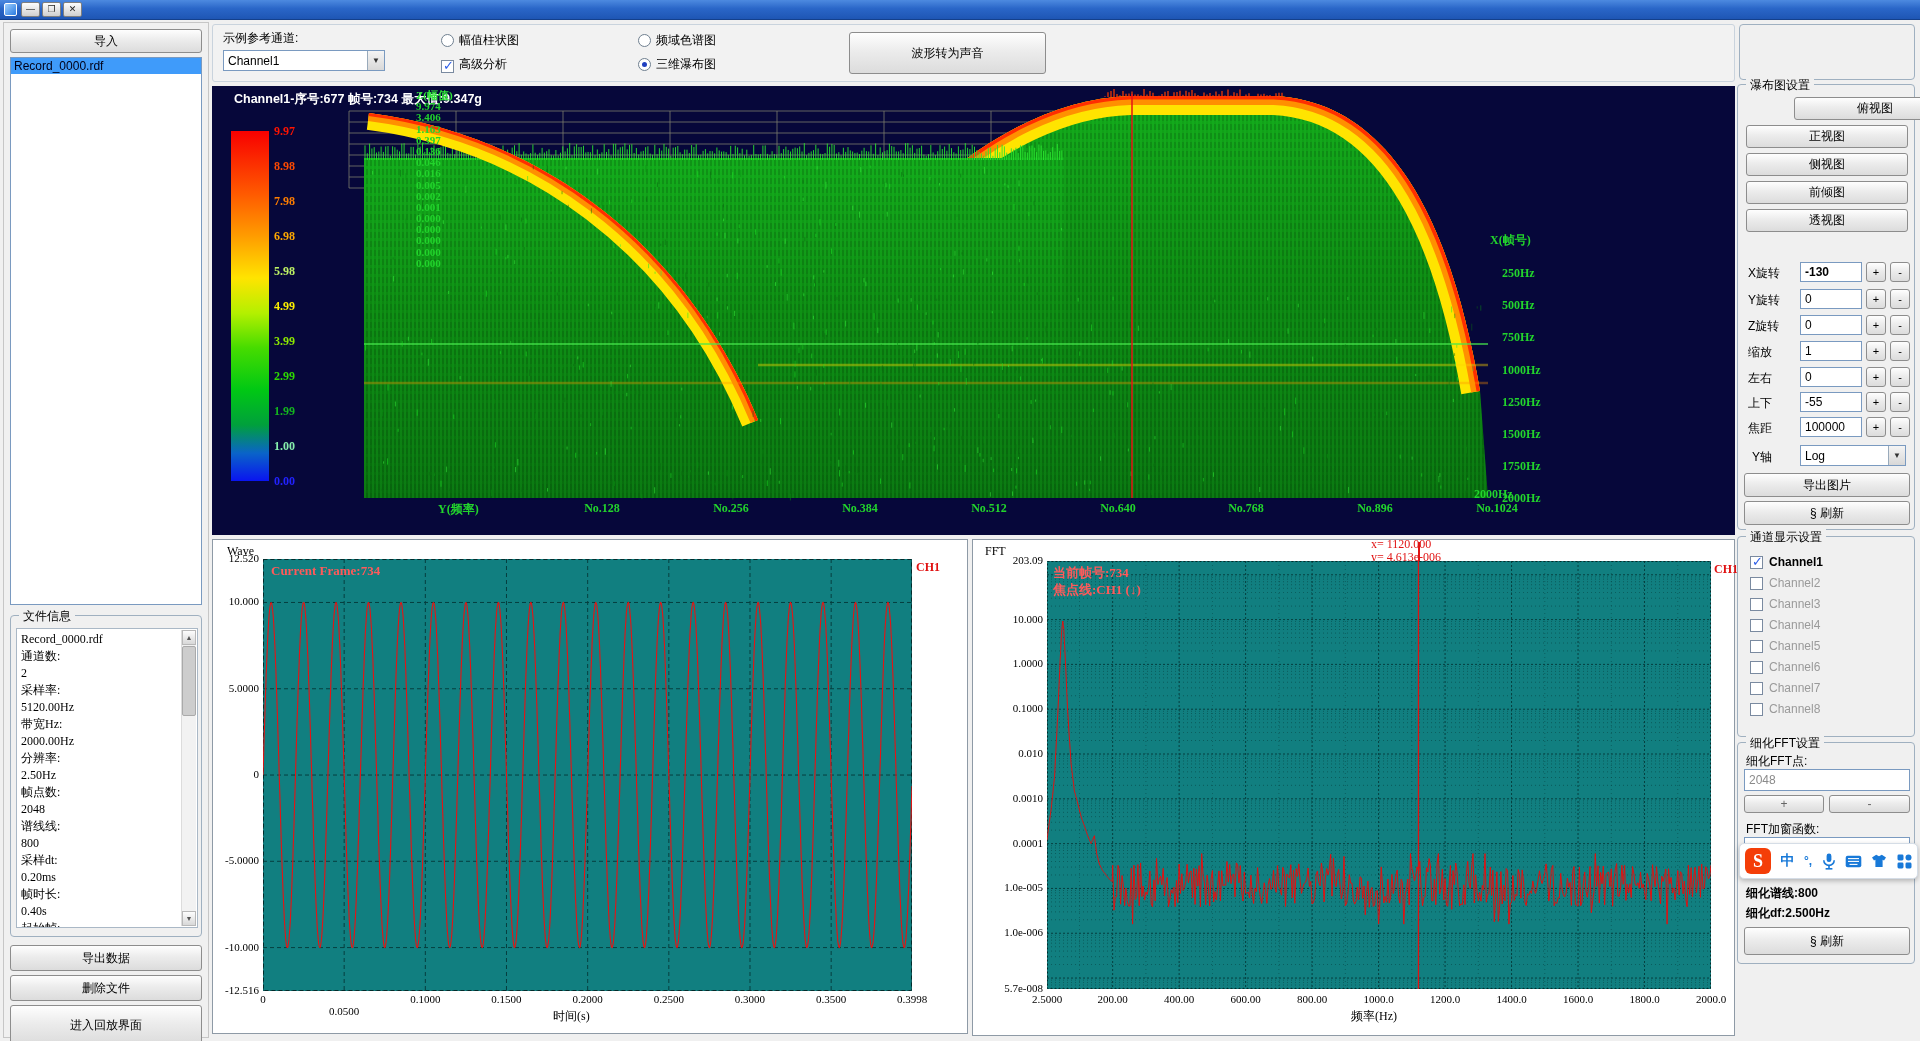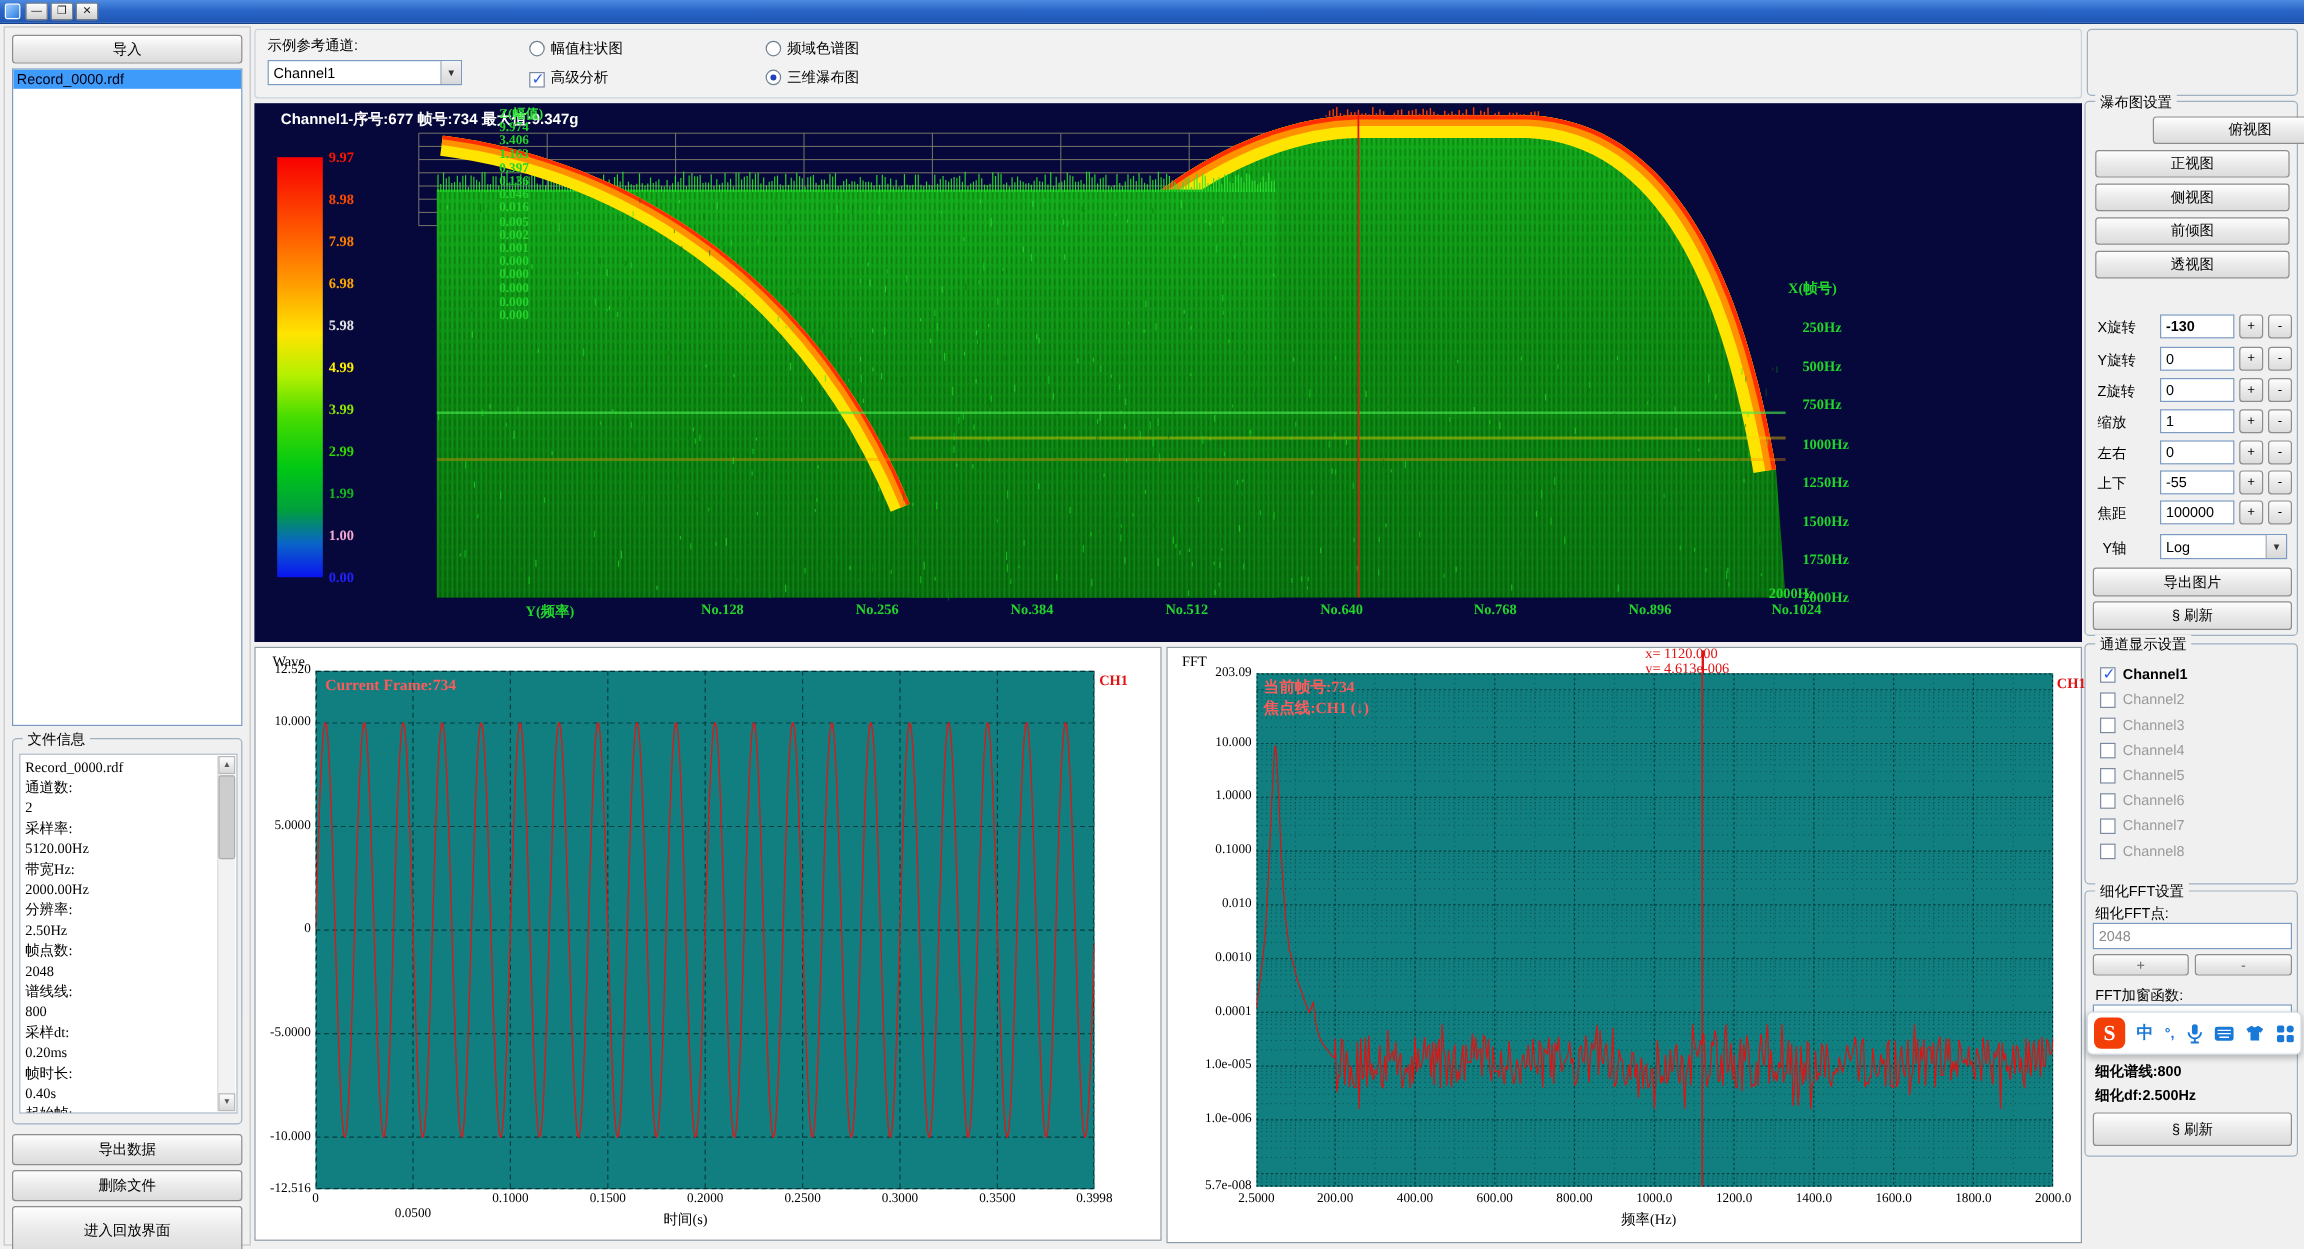--- a/index.html
+++ b/index.html
@@ -123,20 +123,21 @@
       </div>
       <div class="opt" style="left: 425px; top: 7px;">
         <div class="radio"></div>
         <div>频域色谱图</div>
       </div>
       <div class="opt" style="left: 425px; top: 31px;">
         <div class="radio on"></div>
         <div>三维瀑布图</div>
       </div>
     </div>
+  <div class="btn abs" style="left:636px;top:7px;width:197px;height:42px">波形转为声音</div>
 </div>
 
 <div class="abs" id="waterfall" style="left:212px;top:86px;width:1523px;height:449px;background:#06073a;overflow:hidden">
   <svg id="wf-svg" width="1523" height="449" viewBox="0 0 1523 449" style="position:absolute;left:0;top:0">
     <defs>
       <linearGradient id="gBody" x1="0" y1="0" x2="0" y2="1">
         <stop offset="0" stop-color="#12a81a"></stop>
           <stop offset="0.45" stop-color="#0c8511"></stop>
           <stop offset="1" stop-color="#076b0d"></stop>
       </linearGradient>
@@ -1203,26 +1204,26 @@
     </div>
   <div class="wf-lab" style="left:1278px;top:146px">X(帧号)</div>
   <div id="wf-rticks"></div>
   <div class="wf-lab" style="left:226px;top:415px">Y(频率)</div>
   <div id="wf-bticks"></div>
   <div class="wf-lab" style="left:1262px;top:401px">2000Hz</div>
 <div class="cbtick" style="left: 62px; top: 38px; color: rgb(255, 20, 0);">9.97</div>
     <div class="cbtick" style="left: 62px; top: 73px; color: rgb(255, 74, 0);">8.98</div>
     <div class="cbtick" style="left: 62px; top: 108px; color: rgb(255, 126, 0);">7.98</div>
     <div class="cbtick" style="left: 62px; top: 143px; color: rgb(255, 168, 0);">6.98</div>
-    <div class="cbtick" style="left: 62px; top: 178px; color: #e5e5e5;">5.98</div>
+    <div class="cbtick" style="left: 62px; top: 178px; color: #bef264;">5.98</div>
     <div class="cbtick" style="left: 62px; top: 213px; color: rgb(253, 240, 0);">4.99</div>
     <div class="cbtick" style="left: 62px; top: 248px; color: rgb(140, 232, 0);">3.99</div>
     <div class="cbtick" style="left: 62px; top: 283px; color: rgb(46, 217, 0);">2.99</div>
     <div class="cbtick" style="left: 62px; top: 318px; color: rgb(20, 182, 30);">1.99</div>
-    <div class="cbtick" style="left: 62px; top: 353px; color: #f9a8d4;">1.00</div>
+    <div class="cbtick" style="left: 62px; top: 353px; color: #86efac;">1.00</div>
     <div class="cbtick" style="left: 62px; top: 388px; color: rgb(34, 34, 255);">0.00</div>
     <div class="wf-lab" style="left: 1290px; top: 180px;">250Hz</div>
     <div class="wf-lab" style="left: 1290px; top: 212.2px;">500Hz</div>
     <div class="wf-lab" style="left: 1290px; top: 244.4px;">750Hz</div>
     <div class="wf-lab" style="left: 1290px; top: 276.6px;">1000Hz</div>
     <div class="wf-lab" style="left: 1290px; top: 308.8px;">1250Hz</div>
     <div class="wf-lab" style="left: 1290px; top: 341px;">1500Hz</div>
     <div class="wf-lab" style="left: 1290px; top: 373.2px;">1750Hz</div>
     <div class="wf-lab" style="left: 1290px; top: 405.4px;">2000Hz</div>
     <div class="wf-lab" style="left: 390px; top: 415px; transform: translateX(-50%);">No.128</div>

